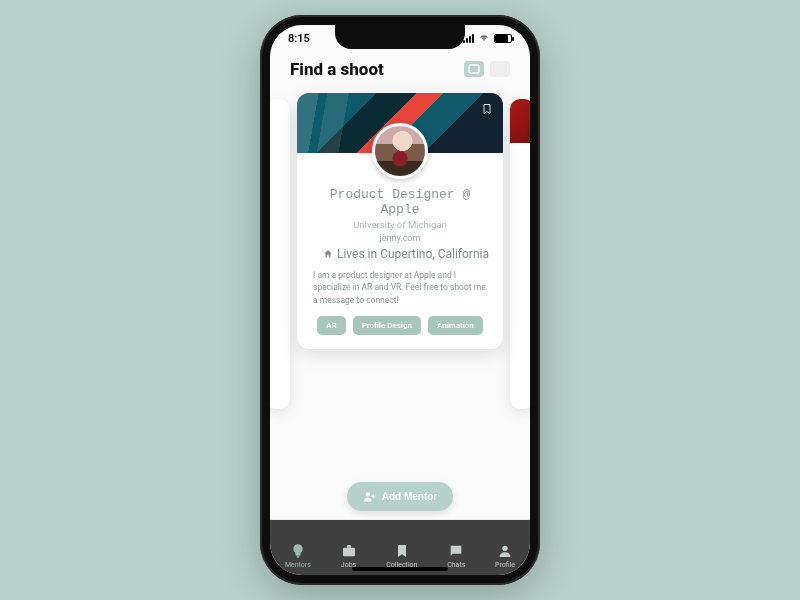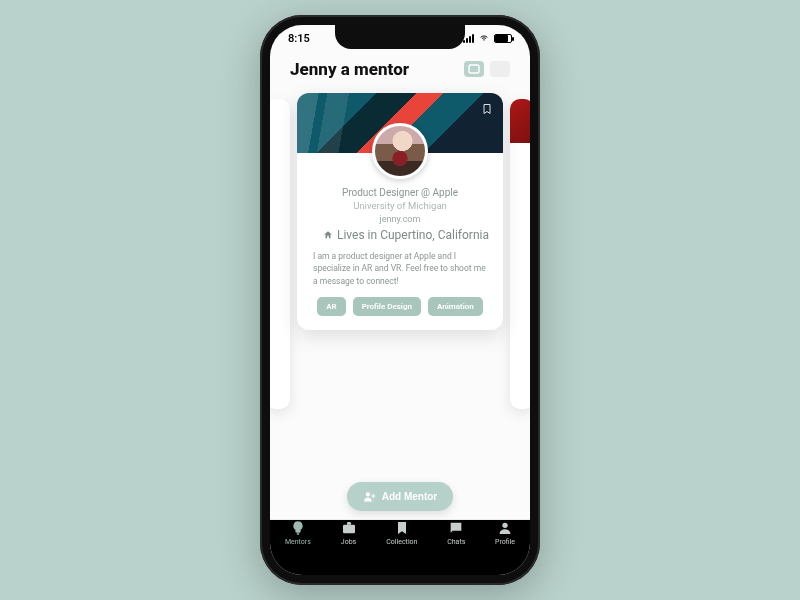--- a/index.html
+++ b/index.html
@@ -73,36 +73,36 @@
   .avatar {
     width:56px;height:56px;border-radius:50%;
     border:3px solid #fff; position:absolute; left:50%; top:30px; transform:translateX(-50%);
     background: radial-gradient(circle at 55% 30%, #f2d6c8 0 22%, transparent 23%),
                 radial-gradient(circle at 50% 65%, #8a1f2a 0 18%, transparent 19%),
                 linear-gradient(180deg,#caa 0 35%,#7a5a48 35% 70%,#3a2a22 70%);
     box-shadow:0 2px 6px rgba(0,0,0,0.2);
   }
   .card-body { padding: 34px 14px 14px; text-align:center; }
   .name { font-size:14px; font-weight:700; color:#55615d; margin-bottom:4px;}
-  .role { font-size:10px; color:#8a9793; margin-bottom:2px;}
+  .role { font-size:13px; color:#8a9793; margin-bottom:2px;font-family:Liberation Mono, monospace;}
   .uni { font-size:9.5px; color:#aeb7b3; margin-bottom:3px;}
   .site { font-size:9px; color:#9aa6a1; margin-bottom:4px;}
   .loc { font-size:12px; color:#7f8b87; margin-bottom:8px; display:flex; align-items:center; justify-content:flex-end; gap:4px;}
   .bio { font-size:8.5px; color:#8a9793; line-height:1.45; text-align:left; padding:0 2px 10px;}
   .tags { display:flex; gap:7px; justify-content:center; flex-wrap:wrap;}
   .tag { background:#a9c6bd; color:#fff; font-size:8px; font-weight:600; padding:5px 9px; border-radius:5px;}
   .add-row { display:flex; justify-content:center; padding:14px 0 8px;}
   .add-btn {
     background:#b6d1c9; color:#fff; border:none; border-radius:18px;
     padding:8px 16px; font-size:10px; font-weight:700; display:flex; align-items:center; gap:6px;
     box-shadow:0 3px 8px rgba(0,0,0,0.12);
   }
   .tabbar {
-    height:56px; border-top:1px solid #eee; background:#000000;
-    display:flex; justify-content:space-around; align-items:flex-start; padding-bottom:6px;
+    height:56px; border-top:1px solid #eee; background:#404040;
+    display:flex; justify-content:space-around; align-items:flex-end; padding-bottom:6px;
   }
   .tab { display:flex; flex-direction:column; align-items:center; gap:2px; color:#c7cfcc; font-size:7px;}
   .tab.active{ color:#9db9b0;}
   .tab svg{width:16px;height:16px;}
   .home-ind { position:absolute; bottom:4px; left:50%; transform:translateX(-50%); width:96px; height:4px; background:#000; border-radius:3px; opacity:.9;}
 </style>
 </head>
 <body>
 
 <div class="device">
@@ -123,21 +123,21 @@
             <path d="M6.5 12.5c3-3 8-3 11 0"></path>
             <path d="M10 16c1.2-1.2 2.8-1.2 4 0"></path>
           </svg>
         <span class="battery">
             <div></div>
           </span>
       </div>
     </div>
 
     <div class="header">
-      <div class="title">Jenny a mentor</div>
+      <div class="title">Find a shoot</div>
       <div class="header-toggle">
         <div class="toggle-btn toggle-card">
           <svg width="12" height="10" viewBox="0 0 12 10">
               <rect x="1" y="1" width="10" height="8" rx="1.5" fill="none" stroke="#fff" stroke-width="1.4"></rect>
             </svg>
         </div>
         <div class="toggle-btn toggle-list">
           <span></span>
             <span></span>
             <span></span>

